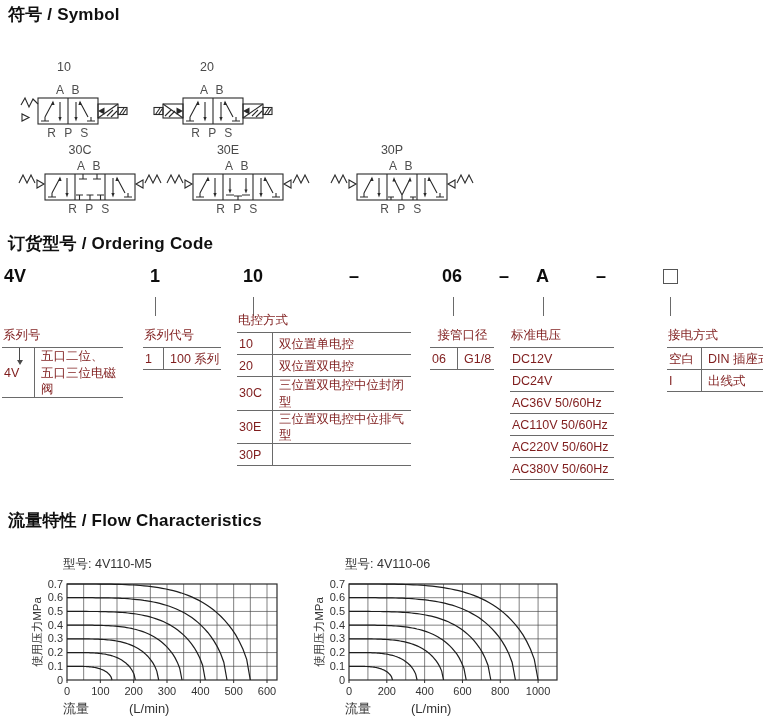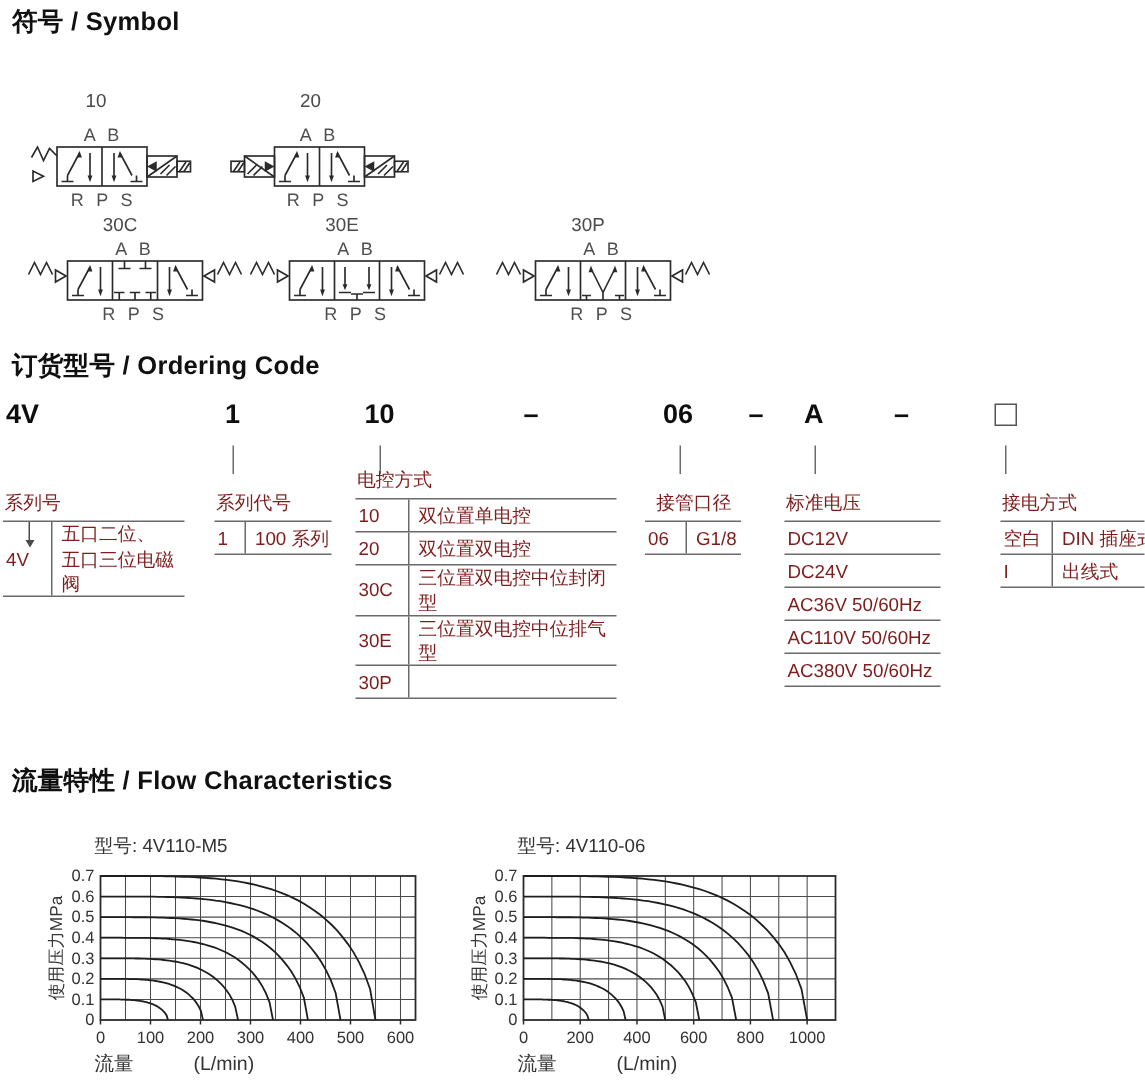--- a/index.html
+++ b/index.html
@@ -217,33 +217,36 @@
   </div>
 
   <div class="otable" style="left:430px;top:327px;width:64px;text-align:center;--cw:25px;">
     <div class="ot-header">接管口径</div>
     <div class="ot-row">
       <span class="ot-code">06</span>
       <span class="ot-desc">G1/8</span>
     </div>
   </div>
 
-  <div class="otable" style="left:523px;top:327px;width:104px;">
+  <div class="otable" style="left:510px;top:327px;width:104px;">
     <div class="ot-header">标准电压</div>
     <div class="ot-row single">
         <span class="ot-desc">DC12V</span>
       </div>
     <div class="ot-row single">
         <span class="ot-desc">DC24V</span>
       </div>
     <div class="ot-row single">
         <span class="ot-desc">AC36V 50/60Hz</span>
       </div>
     <div class="ot-row single">
         <span class="ot-desc">AC110V 50/60Hz</span>
+      </div>
+    <div class="ot-row single">
+        <span class="ot-desc">AC220V 50/60Hz</span>
       </div>
     <div class="ot-row single">
         <span class="ot-desc">AC380V 50/60Hz</span>
       </div>
   </div>
 
   <div class="otable" style="left:643px;top:327px;width:112px;margin-left:24px;--cw:32px;">
     <div class="ot-header">接电方式</div>
     <div class="ot-row">
         <span class="ot-code">空白</span>

